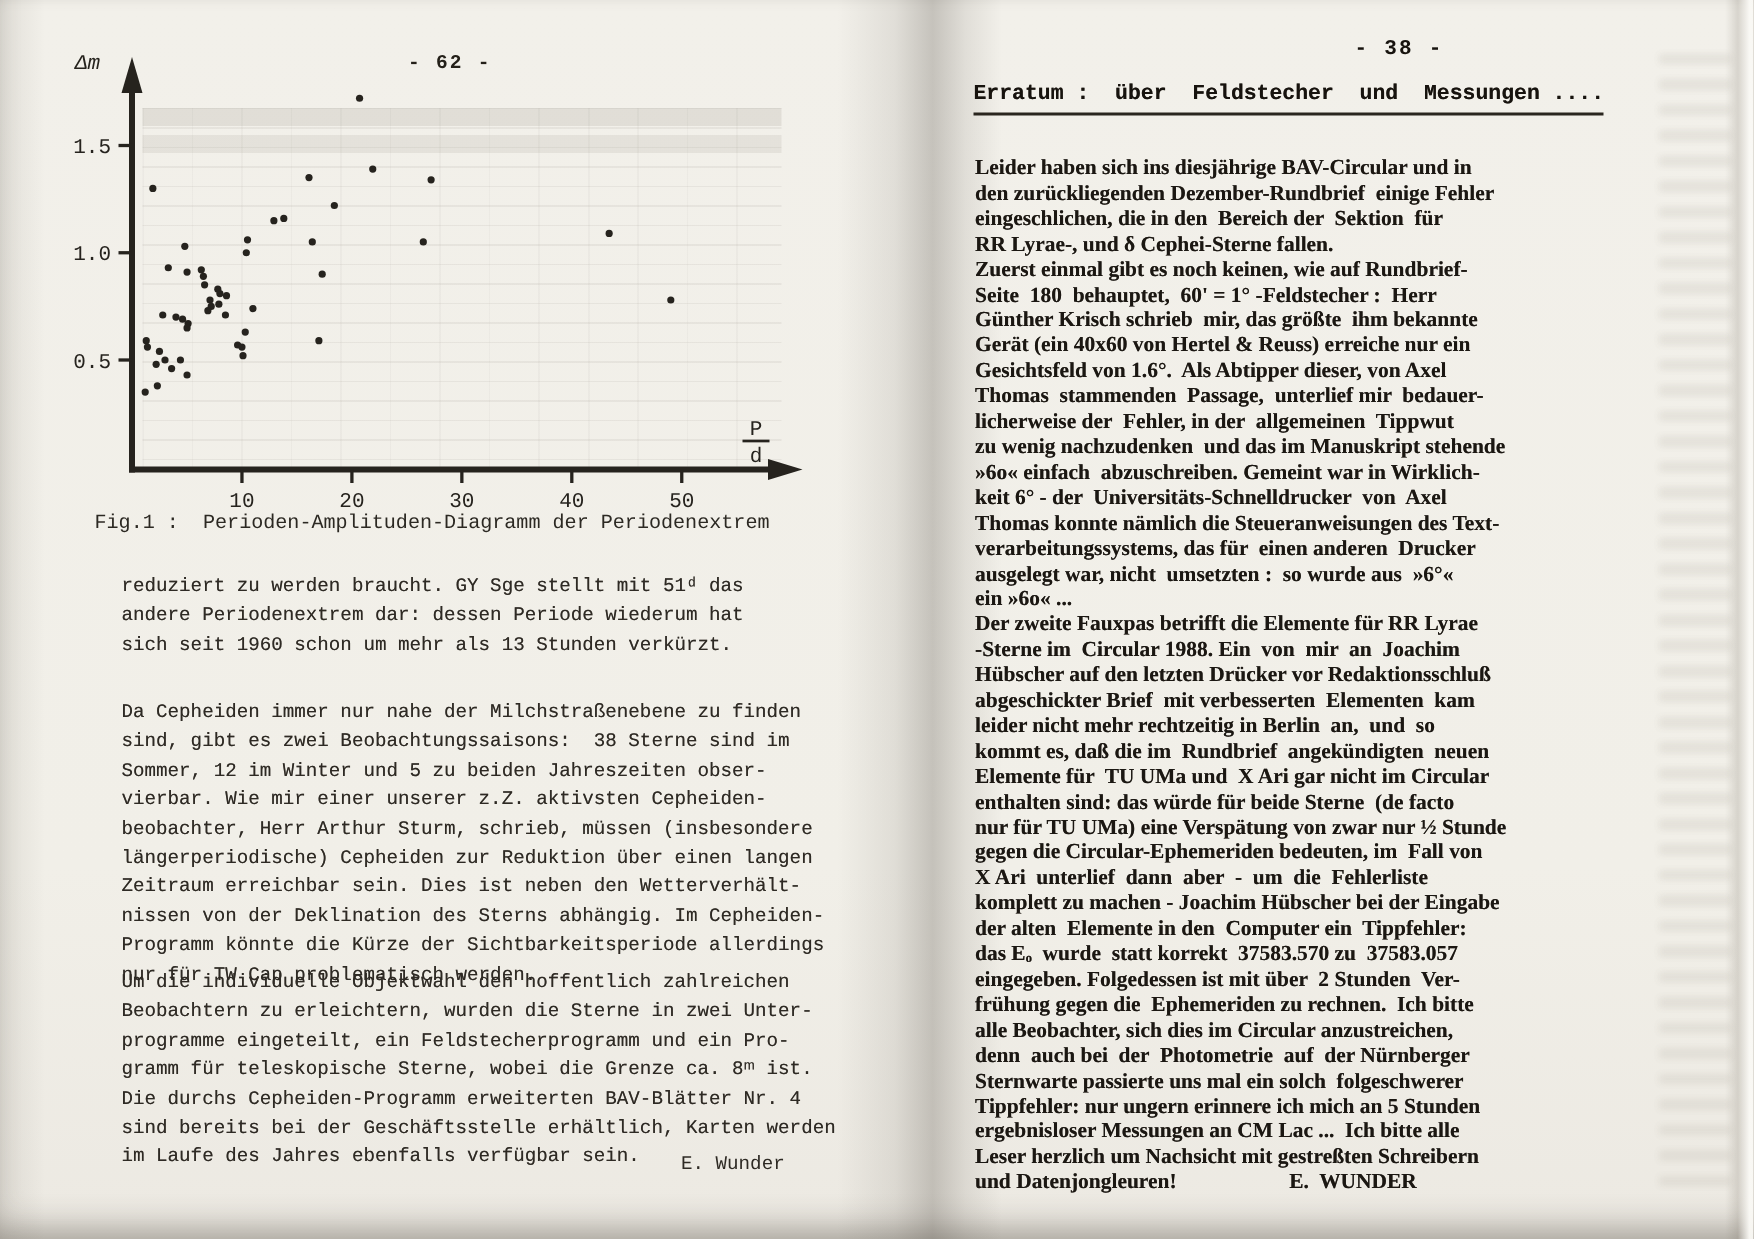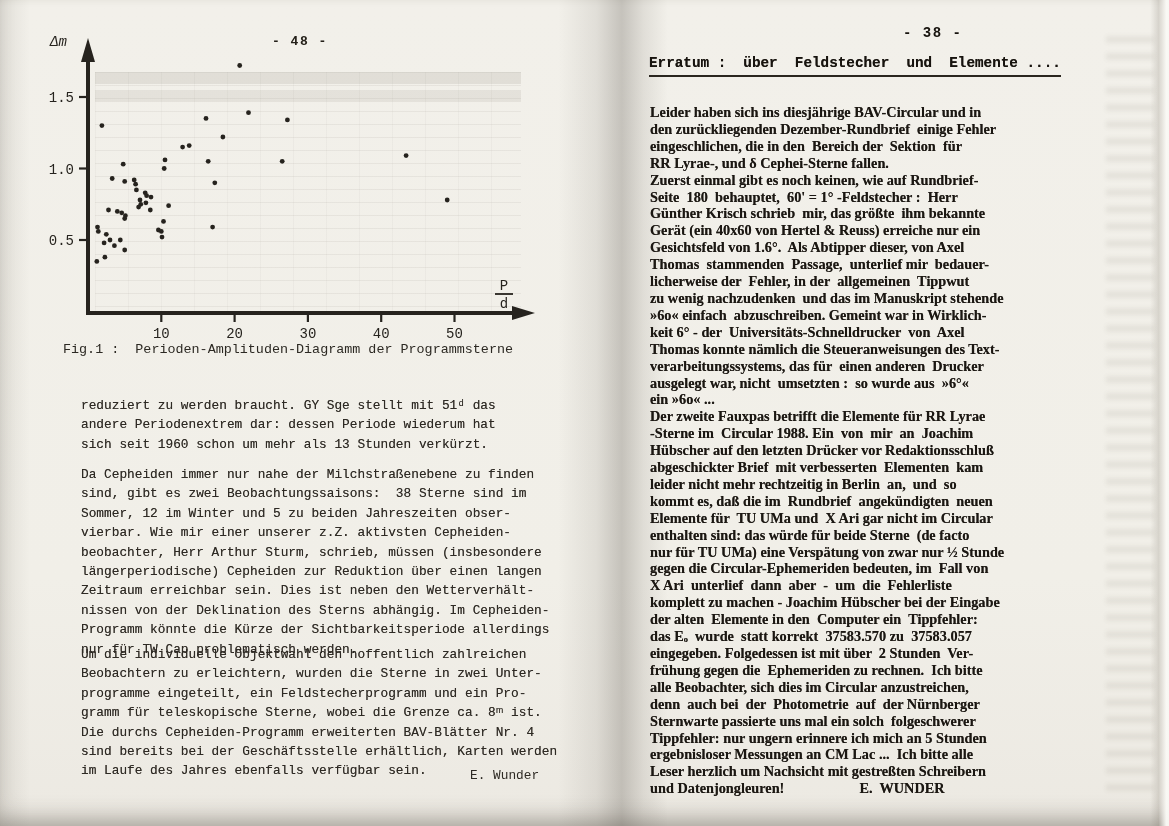--- a/index.html
+++ b/index.html
@@ -27,24 +27,24 @@
       repeating-linear-gradient(180deg,rgba(112,106,95,.10) 0 1px,rgba(0,0,0,0) 1px 13px),
       repeating-linear-gradient(90deg,rgba(112,106,95,.06) 0 1px,rgba(0,0,0,0) 1px 33px);
     filter:blur(.5px);}
   
   .pagenum{font-weight:bold;font-size:13px;letter-spacing:1.5px;color:#242019;}
   .pagenum-left{left:272px;top:34px;}
   .pagenum-right{left:903px;top:25px;font-size:14px;color:#17130e;}
   .caption{left:63px;top:342px;font-size:13.4px;white-space:pre;color:#2c2923;}
   .lpara{left:81px;font-size:12.8px;line-height:19.4px;white-space:pre;color:#2e2a24;
     text-shadow:0 0 .3px rgba(46,42,36,.6);}
-  .lp1{top:381px;margin-top:15px;}
+  .lp1{top:381px;}
   .lp2{top:465px;}
   .lp3{top:645px;}
-  .lsig{left:470px;top:768px;font-size:12.8px;white-space:pre;color:#2e2a24;}
+  .lsig{left:454px;top:768px;font-size:12.8px;white-space:pre;color:#2e2a24;}
   
   .erratum{left:649px;top:55px;font-size:14.3px;font-weight:bold;white-space:pre;color:#17130e;
     border-bottom:2px solid #2a261f;padding-bottom:4px;text-shadow:0 0 .4px rgba(23,19,14,.7);}
   .rbody{left:650px;top:104px;font-size:14.3px;font-weight:bold;line-height:16.9px;white-space:pre;
     color:#1b1712;text-shadow:0 0 .4px rgba(27,23,18,.65);font-family:Liberation Serif, serif;}
   
   #fig1{left:0;top:0;}
   #fig1 text{font-family:"Liberation Mono","DejaVu Sans Mono",monospace;font-size:14px;fill:#26231e;}
 </style>
 </head>
@@ -52,21 +52,21 @@
 
 <div class="spread">
 
   <div class="abs ghost-table"></div>
   <div class="abs gutter-shadow"></div>
   <div class="abs edge-left"></div>
   <div class="abs ghost-column"></div>
   <div class="abs edge-right"></div>
 
   <section>
-    <div class="abs pagenum pagenum-left">- 48 -</div>
+    <div class="abs pagenum pagenum-left">- 62 -</div>
 
     <svg id="fig1" class="abs" width="570" height="350" viewBox="0 0 570 350">
         <g stroke="#26231e" stroke-width="4" fill="none">
           <line x1="88" y1="315" x2="88" y2="58"></line>
           <line x1="86" y1="313" x2="514" y2="313"></line>
         </g>
         <polygon points="81,62 88,38 95,62" fill="#26231e" stroke="none"></polygon>
         <polygon points="512,306 535,313 512,320" fill="#26231e" stroke="none"></polygon>
         <g stroke="#26231e" stroke-width="2.2">
           <line x1="79" x2="88" y1="240" y2="240"></line>
@@ -141,21 +141,21 @@
           <circle cx="110.0" cy="240.0" r="2.4"></circle>
           <circle cx="120.3" cy="240.0" r="2.4"></circle>
           <circle cx="104.1" cy="242.9" r="2.4"></circle>
           <circle cx="114.4" cy="245.7" r="2.4"></circle>
           <circle cx="124.7" cy="250.0" r="2.4"></circle>
           <circle cx="104.9" cy="257.2" r="2.4"></circle>
           <circle cx="96.8" cy="261.4" r="2.4"></circle>
         </g>
       </svg>
 
-    <div class="abs caption">Fig.1 :  Perioden-Amplituden-Diagramm der Programmsterne</div>
+    <div class="abs caption">Fig.1 :  Perioden-Amplituden-Diagramm der Periodenextrem</div>
 
     <div class="abs lpara lp1">reduziert zu werden braucht. GY Sge stellt mit 51ᵈ das
 andere Periodenextrem dar: dessen Periode wiederum hat
 sich seit 1960 schon um mehr als 13 Stunden verkürzt.</div>
     <div class="abs lpara lp2">Da Cepheiden immer nur nahe der Milchstraßenebene zu finden
 sind, gibt es zwei Beobachtungssaisons:  38 Sterne sind im
 Sommer, 12 im Winter und 5 zu beiden Jahreszeiten obser-
 vierbar. Wie mir einer unserer z.Z. aktivsten Cepheiden-
 beobachter, Herr Arthur Sturm, schrieb, müssen (insbesondere
 längerperiodische) Cepheiden zur Reduktion über einen langen
@@ -170,21 +170,21 @@
 Die durchs Cepheiden-Programm erweiterten BAV-Blätter Nr. 4
 sind bereits bei der Geschäftsstelle erhältlich, Karten werden
 im Laufe des Jahres ebenfalls verfügbar sein.</div>
 
     <div class="abs lsig">E. Wunder</div>
   </section>
 
   <section>
     <div class="abs pagenum pagenum-right">- 38 -</div>
 
-    <div class="abs erratum">Erratum :  über  Feldstecher  und  Elemente ....</div>
+    <div class="abs erratum">Erratum :  über  Feldstecher  und  Messungen ....</div>
 
     <div class="abs rbody">Leider haben sich ins diesjährige BAV-Circular und in
 den zurückliegenden Dezember-Rundbrief  einige Fehler
 eingeschlichen, die in den  Bereich der  Sektion  für
 RR Lyrae-, und δ Cephei-Sterne fallen.
 Zuerst einmal gibt es noch keinen, wie auf Rundbrief-
 Seite  180  behauptet,  60' = 1° -Feldstecher :  Herr
 Günther Krisch schrieb  mir, das größte  ihm bekannte
 Gerät (ein 40x60 von Hertel &amp; Reuss) erreiche nur ein
 Gesichtsfeld von 1.6°.  Als Abtipper dieser, von Axel

